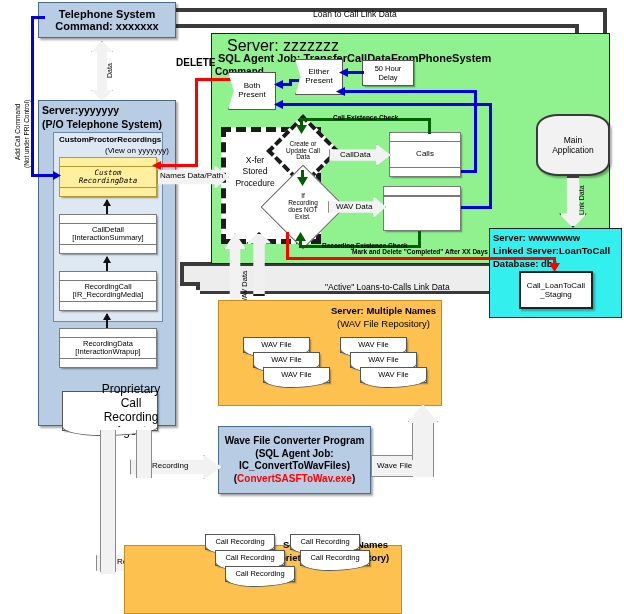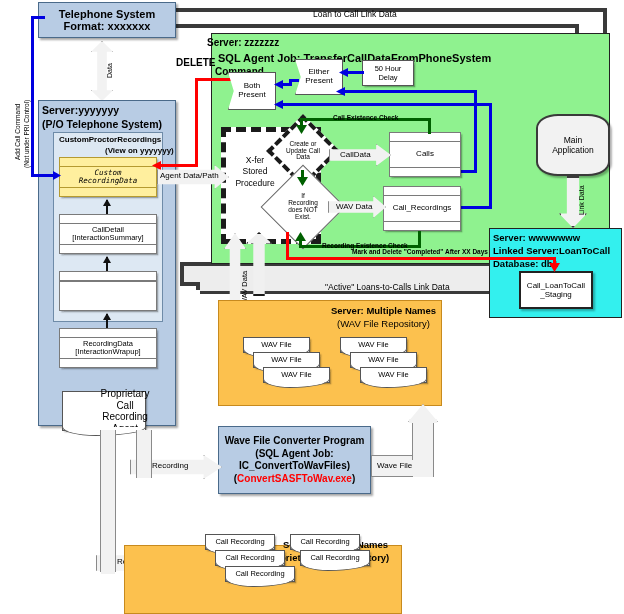--- a/index.html
+++ b/index.html
@@ -86,49 +86,49 @@
   <div class="ln grayline abs" style="left:180px;top:262px;width:4px;height:24px;"></div>
   <div class="ln grayline abs" style="left:180px;top:282px;width:344px;height:4px;"></div>
   <div class="ln grayline abs" style="left:196px;top:276px;width:4px;height:14px;"></div>
   <div class="abs" style="left:184px;top:266px;width:340px;height:16px;background:#ededed;"></div>
   <div class="abs" style="left:200px;top:282px;width:324px;height:12px;background:#ededed;border-bottom:3px solid #3a3a3a;"></div>
   <div class="ln grayline abs" style="left:520px;top:282px;width:4px;height:12px;"></div>
   <div class="lbl" style="left:325px;top:282px;font-size:8.5px;">"Active" Loans-to-Calls Link Data</div>
 
   <div class="green-region abs" style="left:211px;top:33px;width:399px;height:0px;"></div>
   <div class="green-region abs" style="left:211px;top:33px;width:399px;height:231px;"></div>
-  <div class="lbl" style="left:207px;top:37px;font-size:10px;font-weight:bold;">Server: zzzzzzz</div>
+  <div class="lbl" style="left:227px;top:37px;font-size:16px;font-weight:normal;">Server: zzzzzzz</div>
   <div class="lbl" style="left:218px;top:52px;font-size:11px;font-weight:bold;">SQL Agent Job: TransferCallDataFromPhoneSystem</div>
 
   <div class="cyan-region abs" style="left:489px;top:228px;width:133px;height:90px;"></div>
   <div class="lbl" style="left:493px;top:232px;font-size:9.5px;font-weight:bold;">Server: wwwwwww</div>
   <div class="lbl" style="left:493px;top:245px;font-size:9.5px;font-weight:bold;">Linked Server:LoanToCall</div>
   <div class="lbl" style="left:493px;top:258px;font-size:9.5px;font-weight:bold;">Database: db1</div>
   <div class="white-box bx" style="left:519px;top:271px;width:74px;height:38px;border:2px solid #222;font-size:8px;font-weight:normal;
               box-shadow:2px 2px 2px rgba(0,0,0,.3);">
     <span>Call_LoanToCall</span>
     <span>_Staging</span>
   </div>
 
   <div class="blue-box bx" style="left:38px;top:2px;width:138px;height:36px;font-size:11px;">
     <span>Telephone System</span>
-    <span>Format: xxxxxxx</span>
+    <span>Command: xxxxxxx</span>
   </div>
 
   <div class="abs" style="left:91px;top:41px;width:22px;height:60px;background:#f2f2f2;border:1px solid #8a8a8a;
               clip-path:polygon(50% 0,100% 18%,72% 18%,72% 82%,100% 82%,50% 100%,0 82%,28% 82%,28% 18%,0 18%);"></div>
   <div class="vlbl" style="left:106px;top:78px;font-size:7px;transform:rotate(-90deg);">Data</div>
 
   <div class="blue-box abs" style="left:38px;top:100px;width:138px;height:326px;font-weight:normal;"></div>
   <div class="lbl" style="left:42px;top:104px;font-size:10.5px;font-weight:bold;">Server:yyyyyyy</div>
   <div class="lbl" style="left:42px;top:118px;font-size:10.5px;font-weight:bold;">(P/O Telephone System)</div>
 
   <div class="lightblue-inner abs" style="left:53px;top:132px;width:110px;height:190px;"></div>
   <div class="lbl" style="left:59px;top:135px;font-size:8px;font-weight:bold;">CustomProctorRecordings</div>
-  <div class="lbl" style="left:69px;top:146px;font-size:8px;font-weight:bold;padding-left:36px;">(View on yyyyyyy)</div>
+  <div class="lbl" style="left:69px;top:146px;font-size:8px;font-weight:normal;padding-left:36px;">(View on yyyyyyy)</div>
 
   <div class="dbt yellow" style="left:59px;top:157px;width:98px;height:40px;">
     <div class="hd"></div>
     <div class="bd mono" style="font-size:7.5px;">
       <div><span>Custom</span><br>
       <span>RecordingData</span></div>
     </div>
     <div class="ft"></div>
   </div>
 
@@ -142,36 +142,40 @@
       <span>[InteractionSummary]</span></div>
     </div>
     <div class="ft"></div>
   </div>
 
   <div class="abs" style="left:106px;top:257px;width:2px;height:14px;background:#111;"></div>
   <div class="abs" style="left:103px;top:256px;width:8px;height:7px;background:#111;clip-path:polygon(50% 0,100% 100%,0 100%);"></div>
 
   <div class="dbt" style="left:59px;top:271px;width:98px;height:40px;">
     <div class="hd"></div>
+    <div class="bd" style="font-size:7.5px;">
+      <div><span>RecordingCall</span><br>
+      <span>[IR_RecordingMedia]</span></div>
+    </div>
     <div class="ft"></div>
   </div>
 
   <div class="abs" style="left:106px;top:314px;width:2px;height:14px;background:#111;"></div>
   <div class="abs" style="left:103px;top:313px;width:8px;height:7px;background:#111;clip-path:polygon(50% 0,100% 100%,0 100%);"></div>
 
   <div class="dbt" style="left:59px;top:328px;width:98px;height:40px;">
     <div class="hd"></div>
     <div class="bd" style="font-size:7.5px;">
       <div><span>RecordingData</span><br>
       <span>[InteractionWrapup]</span></div>
     </div>
     <div class="ft"></div>
   </div>
 
-  <div class="doc" style="left:62px;top:391px;width:84px;height:40px;font-size:10px;padding-left:42px;">
+  <div class="doc" style="left:62px;top:391px;width:96px;height:40px;font-size:12px;padding-left:42px;">
     <div>
       <span>Proprietary Call</span><br>
       <span>Recording</span><br>
       <span>Agent</span>
     </div>
   </div>
 
   <div class="ln blue abs" style="left:31px;top:16px;width:3px;height:161px;"></div>
   <div class="ln blue abs" style="left:31px;top:16px;width:14px;height:3px;"></div>
   <div class="ln blue abs" style="left:31px;top:174px;width:24px;height:3px;"></div>
@@ -259,23 +263,20 @@
   <div class="dbt" style="left:389px;top:132px;width:72px;height:45px;">
     <div class="hd"></div>
     <div class="bd" style="font-size:8px;">
       <span>Calls</span>
     </div>
     <div class="ft"></div>
   </div>
 
   <div class="dbt" style="left:383px;top:186px;width:78px;height:45px;">
     <div class="hd"></div>
-    <div class="bd" style="font-size:8px;">
-      <span>Call_Recordings</span>
-    </div>
     <div class="ft"></div>
   </div>
 
   <div class="abs" style="left:329px;top:144px;width:62px;height:22px;background:#f2f2f2;border:1px solid #8a8a8a;
               clip-path:polygon(0 24%,76% 24%,76% 0,100% 50%,76% 100%,76% 76%,0 76%);"></div>
   <div class="lbl" style="left:340px;top:150px;font-size:8px;">CallData</div>
 
   <div class="abs" style="left:328px;top:196px;width:58px;height:22px;background:#f2f2f2;border:1px solid #8a8a8a;
               clip-path:polygon(0 24%,78% 24%,78% 0,100% 50%,78% 100%,78% 76%,0 76%);"></div>
   <div class="lbl" style="left:336px;top:202px;font-size:8px;">WAV Data</div>
@@ -290,21 +291,21 @@
   <div class="ln green-ln abs" style="left:299px;top:245px;width:122px;height:2.5px;"></div>
   <div class="ln green-ln abs" style="left:299px;top:239px;width:2.5px;height:8px;"></div>
   <div class="abs" style="left:295px;top:232px;width:11px;height:9px;background:#006000;clip-path:polygon(50% 0,100% 100%,0 100%);"></div>
   <div class="lbl" style="left:322px;top:242px;font-size:6.5px;font-weight:bold;">Recording Existence Check</div>
 
   <div class="abs" style="left:301px;top:170px;width:2.5px;height:14px;background:#006000;"></div>
   <div class="abs" style="left:297px;top:177px;width:11px;height:9px;background:#006000;clip-path:polygon(0 0,100% 0,50% 100%);"></div>
 
   <div class="abs" style="left:157px;top:165px;width:72px;height:24px;background:#f2f2f2;border:1px solid #8a8a8a;
               clip-path:polygon(0 20%,80% 20%,80% 0,100% 50%,80% 100%,80% 80%,0 80%);"></div>
-  <div class="lbl" style="left:160px;top:171px;font-size:8px;">Agent Data/Path</div>
+  <div class="lbl" style="left:160px;top:171px;font-size:8px;">Names Data/Path</div>
 
   <div class="ln red abs" style="left:286px;top:232px;width:3px;height:28px;"></div>
   <div class="ln red abs" style="left:286px;top:257px;width:270px;height:3px;"></div>
   <div class="ln red abs" style="left:553px;top:257px;width:3px;height:9px;"></div>
   <div class="abs" style="left:549px;top:263px;width:11px;height:9px;background:#ff0000;clip-path:polygon(0 0,100% 0,50% 100%);"></div>
   <div class="lbl" style="left:352px;top:248px;font-size:6.5px;font-weight:bold;">Mark and Delete "Completed" After XX Days</div>
 
   <div class="abs bx" style="left:536px;top:114px;width:74px;height:62px;background:#f2f2f2;border:2px solid #3a3a3a;
               border-radius:22px/14px;font-size:8.5px;font-weight:normal;
               box-shadow:2px 2px 2px rgba(0,0,0,.3);">

